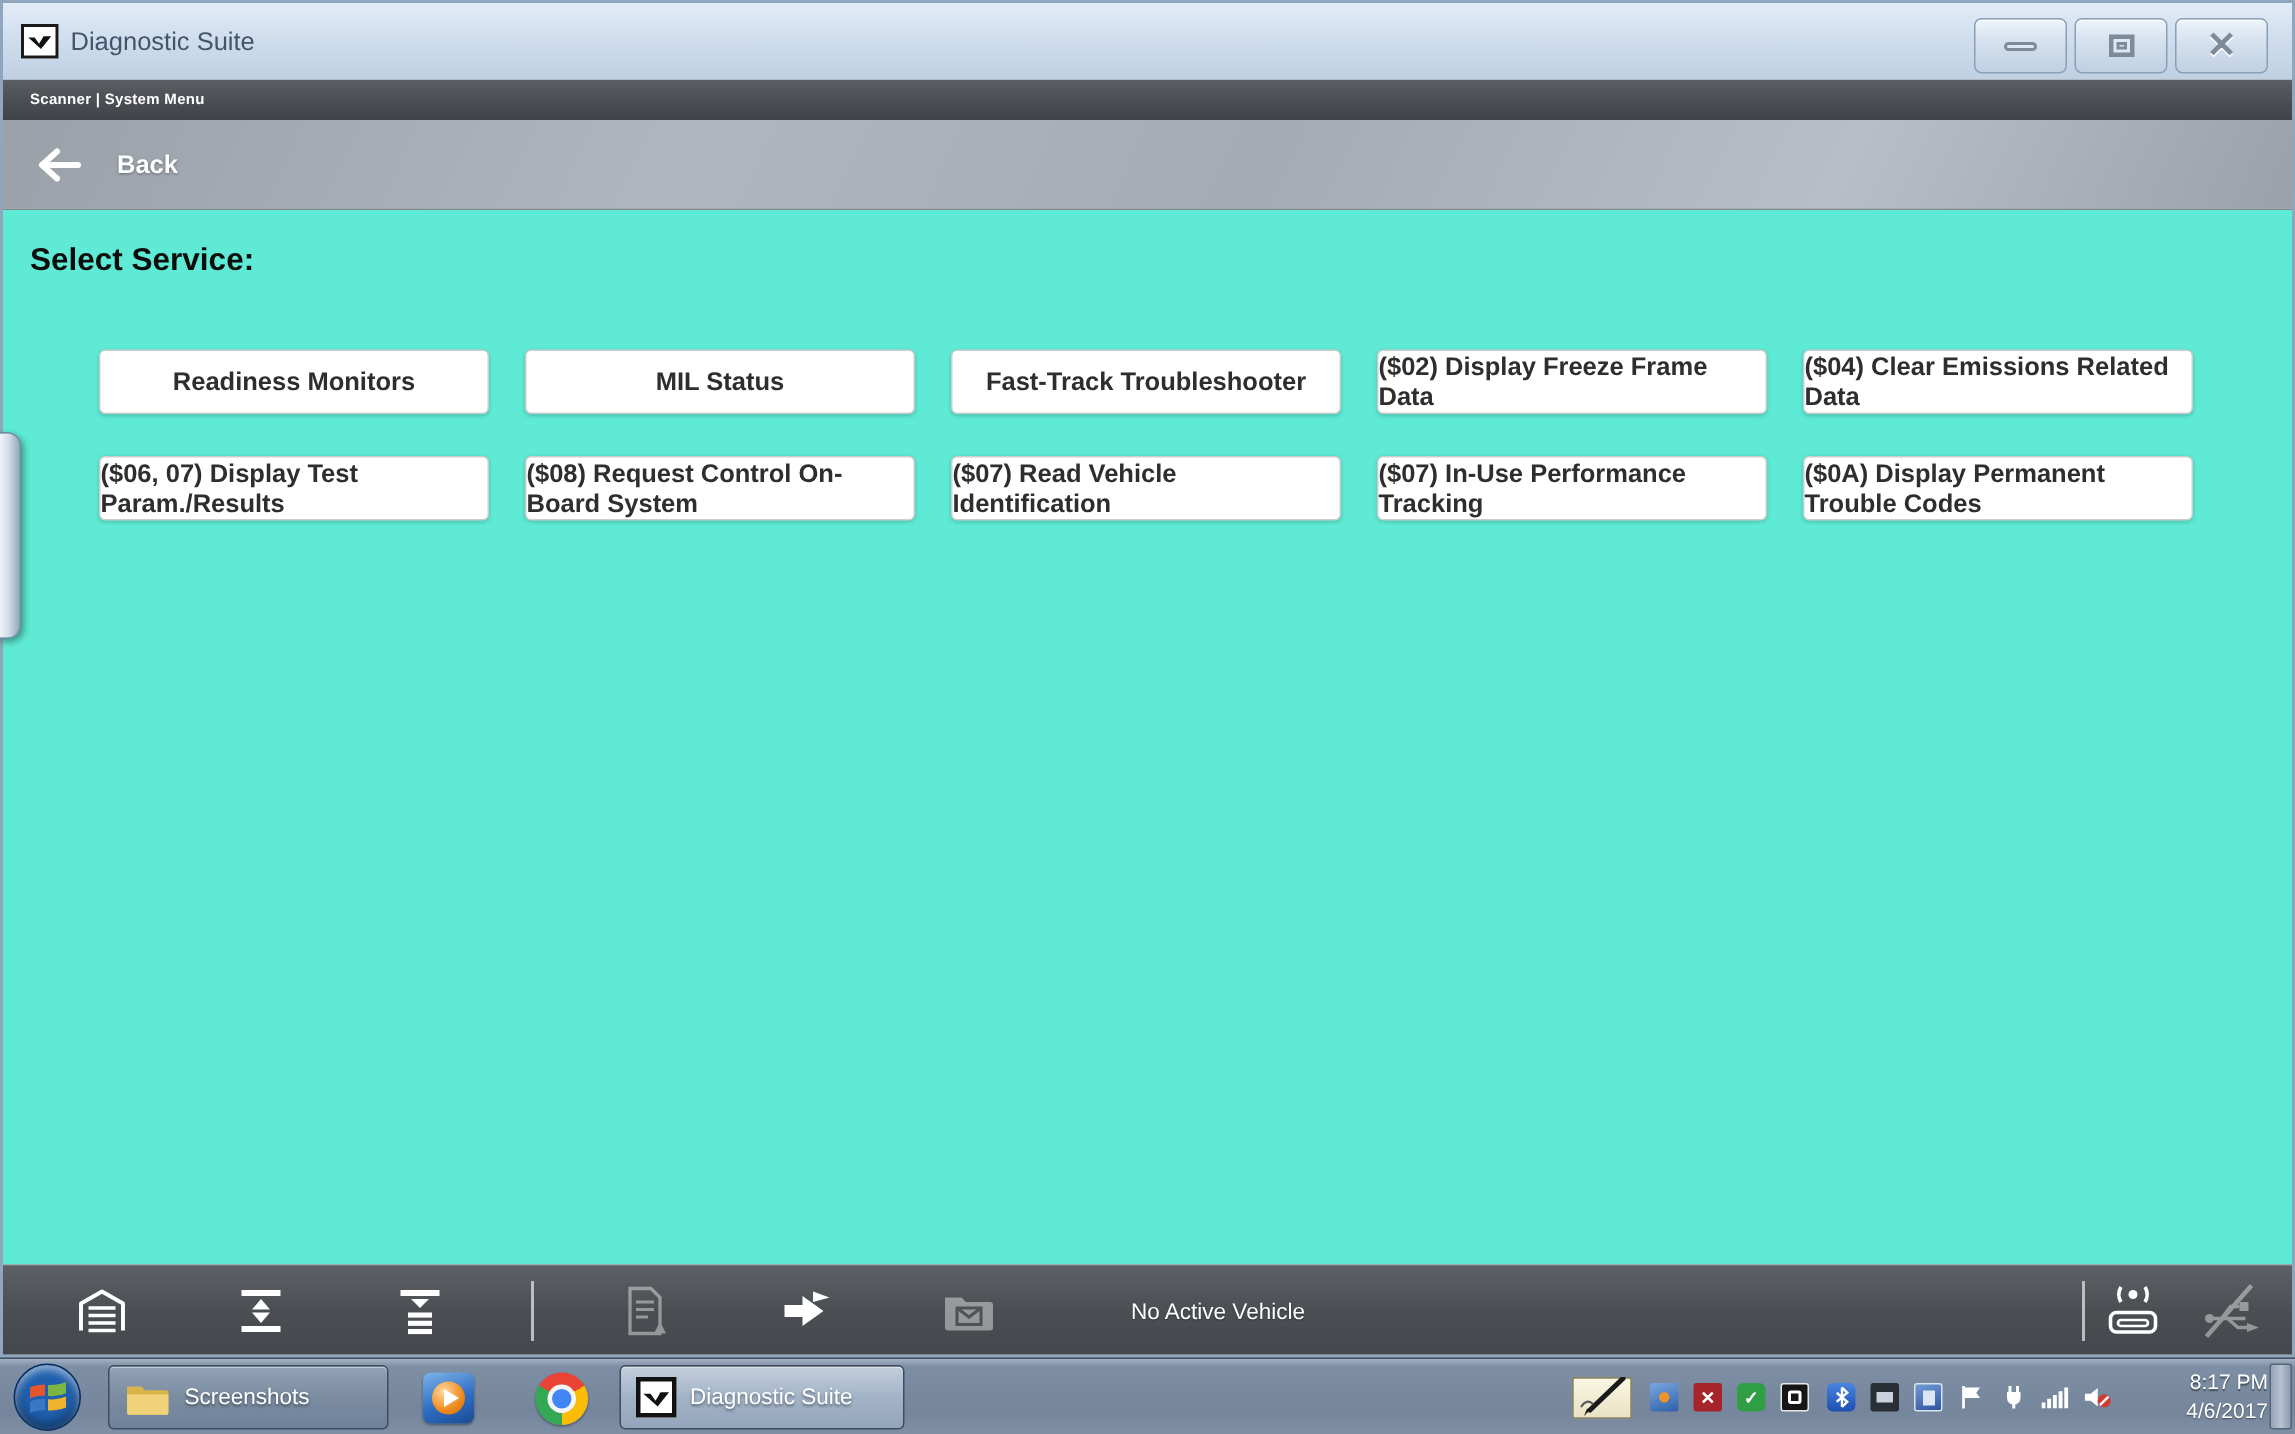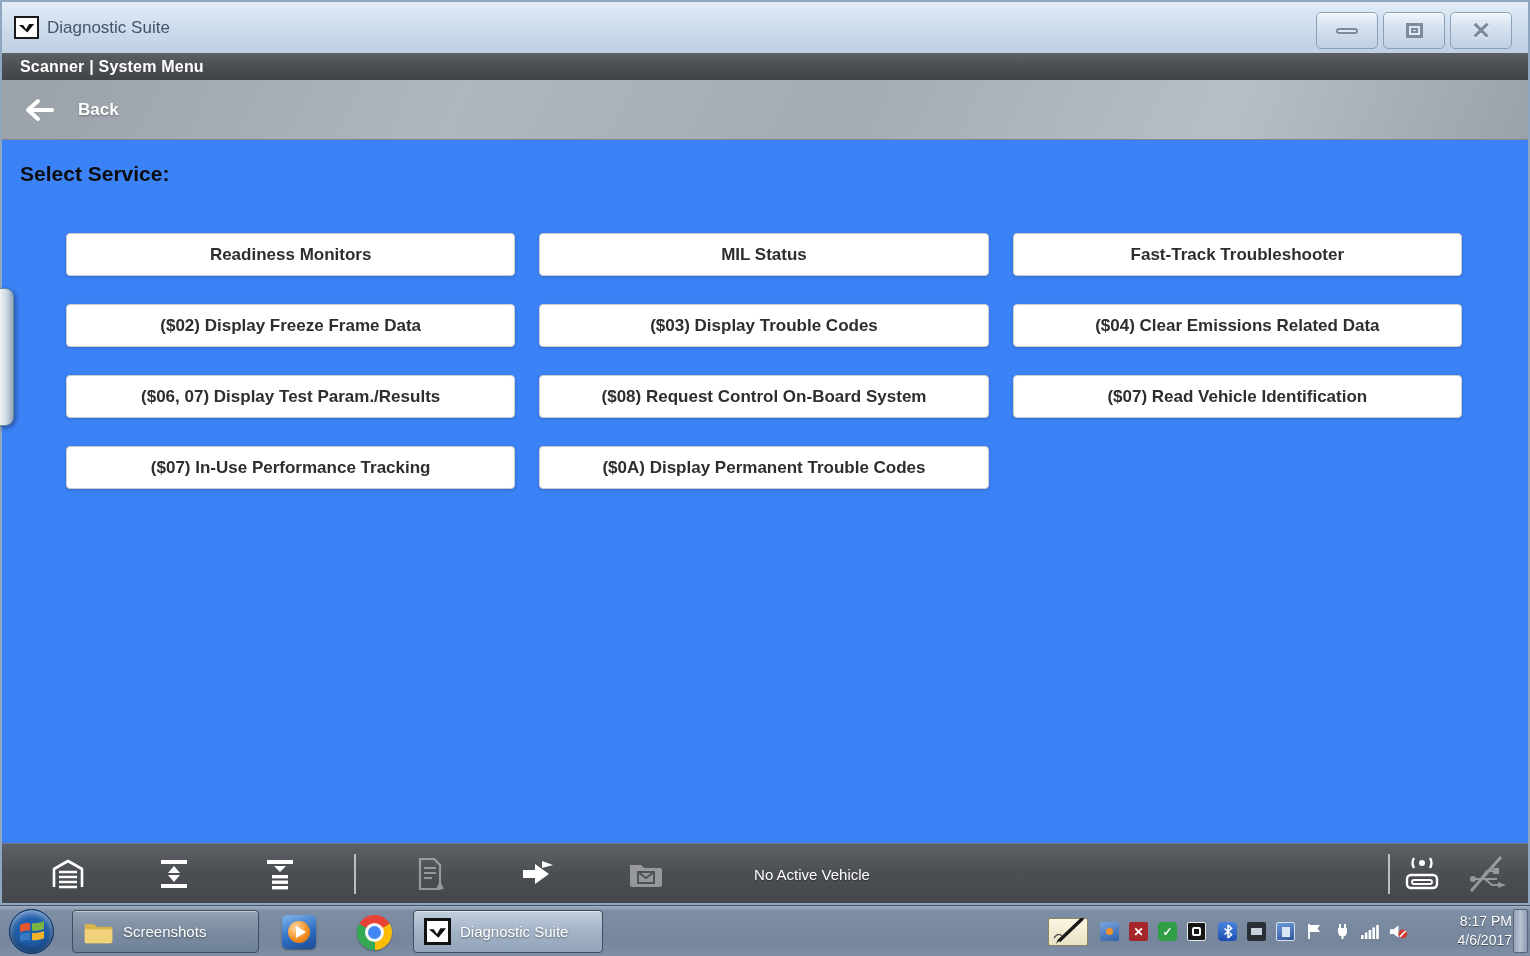--- a/index.html
+++ b/index.html
@@ -26,35 +26,35 @@
   .glyph-min { width:22px; height:6px; background:#dfe8f2; border:2px solid #7d8b9b; border-radius:3px; }
   .glyph-max { width:17px; height:15px; border:3px solid #7d8b9b; background:#dfe8f2;
     display:flex; align-items:center; justify-content:center; }
   .glyph-max span { width:7px; height:5px; border:2px solid #7d8b9b; display:block; }
   .glyph-close { font-size:24px; font-weight:bold; color:#7d8b9b; line-height:1;
     text-shadow:0 1px 0 #fff; }
 
   
   .menubar { height:27px; flex:0 0 27px;
     background:linear-gradient(180deg,#5c6065 0%,#4a4d52 55%,#404348 100%);
-    color:#fff; font-weight:bold; font-size:16px; display:flex; align-items:center;
+    color:#fff; font-weight:bold; font-size:10px; display:flex; align-items:center;
     padding-left:18px; letter-spacing:.2px; }
 
   
   .backbar { height:60px; flex:0 0 60px; position:relative;
     background:linear-gradient(115deg,#9aa1a9 0%,#b0b6bd 30%,#a5abb3 55%,#b8bec5 80%,#9aa1a9 100%);
     border-bottom:1px solid #82878e; display:flex; align-items:center; }
   .back-btn { display:flex; align-items:center; gap:22px; padding-left:20px; cursor:default; }
   .back-label { color:#fff; font-weight:bold; font-size:17px; text-shadow:0 1px 2px rgba(0,0,0,.35); }
 
   
-  .content { flex:1 1 auto; position:relative; background:#3b82f6; }
+  .content { flex:1 1 auto; position:relative; background:#5eead4; }
   .heading { position:absolute; left:18px; top:22px; font-size:21px; font-weight:bold; color:#0d0d0d; }
   .services { position:absolute; left:64px; right:66px; top:93px;
-    display:grid; grid-template-columns:repeat(3,1fr); column-gap:24px; row-gap:28px; }
+    display:grid; grid-template-columns:repeat(5,1fr); column-gap:24px; row-gap:28px; }
   .svc-btn { height:43px; background:#fff; border:1px solid #cdcdcd; border-radius:4px;
     box-shadow:0 1px 3px rgba(0,0,0,.18); display:flex; align-items:center; justify-content:center;
     font-size:17px; font-weight:bold; color:#2e2e2e; cursor:default; }
 
   
   .drawer-tab { position:absolute; left:-2px; top:288px; width:16px; height:138px;
     background:linear-gradient(90deg,#fbfdff 0%,#cfd9e4 55%,#93a7ba 100%);
     border:1px solid #6f89a1; border-left:none; border-radius:0 9px 9px 0;
     box-shadow:2px 2px 4px rgba(0,0,0,.35); z-index:5; cursor:default; }
 
@@ -158,21 +158,20 @@
     </div>
   </div>
 
   <div class="content">
     <div class="heading">Select Service:</div>
     <div class="services">
       <div class="svc-btn">Readiness Monitors</div>
       <div class="svc-btn">MIL Status</div>
       <div class="svc-btn">Fast-Track Troubleshooter</div>
       <div class="svc-btn">($02) Display Freeze Frame Data</div>
-      <div class="svc-btn">($03) Display Trouble Codes</div>
       <div class="svc-btn">($04) Clear Emissions Related Data</div>
       <div class="svc-btn">($06, 07) Display Test Param./Results</div>
       <div class="svc-btn">($08) Request Control On-Board System</div>
       <div class="svc-btn">($07) Read Vehicle Identification</div>
       <div class="svc-btn">($07) In-Use Performance Tracking</div>
       <div class="svc-btn">($0A) Display Permanent Trouble Codes</div>
     </div>
   </div>
 
   <div class="toolbar">

